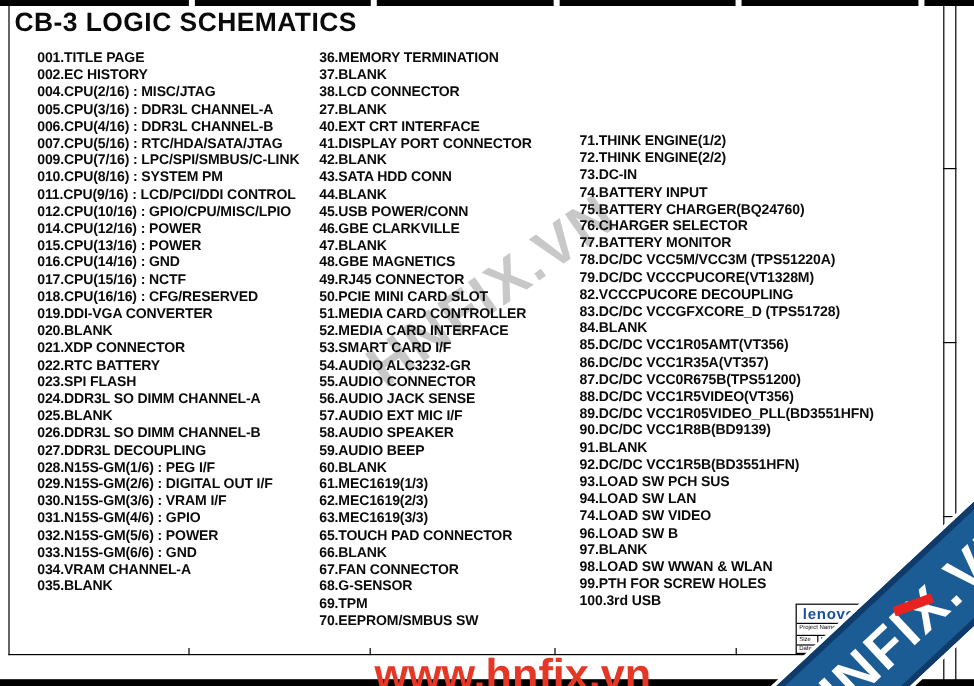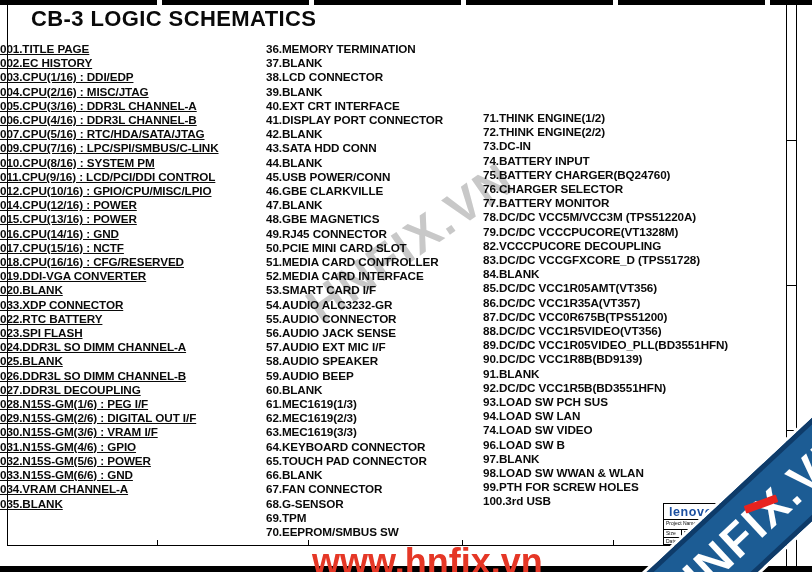--- a/index.html
+++ b/index.html
@@ -17,26 +17,26 @@
   .border-left  { position:absolute; left:7px;  top:5px; width:1px; height:541px; background:#000; }
   .border-right-inner { position:absolute; left:786px; top:0; width:1px; height:572px; background:#000; }
   .border-right-outer { position:absolute; left:796px; top:0; width:1px; height:572px; background:#000; }
   .border-bottom-line { position:absolute; left:7px; top:545px; width:780px; height:1px; background:#000; }
   .ztick-b { position:absolute; top:540px; width:1px; height:6px; background:#000; }
   .ztick-r { position:absolute; left:786px; width:11px; height:1px; background:#000; }
 
   
   .page-title {
     position:absolute; left:12px; top:6px;
-    font-size:22px; font-weight:bold; letter-spacing:0.4px; white-space:nowrap;margin-left:19px;
+    font-size:22px; font-weight:bold; letter-spacing:0.4px; white-space:nowrap;
   }
 
   
   .toc-col { position:absolute; top:42px; z-index:2; }
-  #toc-col-1 { left:0;text-decoration:underline; }
+  #toc-col-1 { left:31px; }
   #toc-col-2 { left:266px; }
   #toc-col-3 { left:483px; top:111px; }
   .toc-line {
     font-size:11.7px; font-weight:bold; line-height:14.2px;
     white-space:nowrap; letter-spacing:-0.1px;
   }
 
   
   .watermark {
     position:absolute; left:230px; top:215px; width:360px; z-index:1;
@@ -98,57 +98,56 @@
   <div class="ztick-r" style="top:285px"></div>
   <div class="ztick-r" style="top:430px"></div>
 
   <div class="watermark">HNFIX.VN</div>
 
   <div class="page-title">CB-3 LOGIC SCHEMATICS</div>
 
   <div class="toc-col" id="toc-col-1">
       <div class="toc-line">001.TITLE PAGE</div>
       <div class="toc-line">002.EC HISTORY</div>
-      <div class="toc-line">003.CPU(1/16) : DDI/EDP</div>
       <div class="toc-line">004.CPU(2/16) : MISC/JTAG</div>
       <div class="toc-line">005.CPU(3/16) : DDR3L CHANNEL-A</div>
       <div class="toc-line">006.CPU(4/16) : DDR3L CHANNEL-B</div>
       <div class="toc-line">007.CPU(5/16) : RTC/HDA/SATA/JTAG</div>
       <div class="toc-line">009.CPU(7/16) : LPC/SPI/SMBUS/C-LINK</div>
       <div class="toc-line">010.CPU(8/16) : SYSTEM PM</div>
       <div class="toc-line">011.CPU(9/16) : LCD/PCI/DDI CONTROL</div>
       <div class="toc-line">012.CPU(10/16) : GPIO/CPU/MISC/LPIO</div>
       <div class="toc-line">014.CPU(12/16) : POWER</div>
       <div class="toc-line">015.CPU(13/16) : POWER</div>
       <div class="toc-line">016.CPU(14/16) : GND</div>
       <div class="toc-line">017.CPU(15/16) : NCTF</div>
       <div class="toc-line">018.CPU(16/16) : CFG/RESERVED</div>
       <div class="toc-line">019.DDI-VGA CONVERTER</div>
       <div class="toc-line">020.BLANK</div>
-      <div class="toc-line">033.XDP CONNECTOR</div>
+      <div class="toc-line">021.XDP CONNECTOR</div>
       <div class="toc-line">022.RTC BATTERY</div>
       <div class="toc-line">023.SPI FLASH</div>
       <div class="toc-line">024.DDR3L SO DIMM CHANNEL-A</div>
       <div class="toc-line">025.BLANK</div>
       <div class="toc-line">026.DDR3L SO DIMM CHANNEL-B</div>
       <div class="toc-line">027.DDR3L DECOUPLING</div>
       <div class="toc-line">028.N15S-GM(1/6) : PEG I/F</div>
       <div class="toc-line">029.N15S-GM(2/6) : DIGITAL OUT I/F</div>
       <div class="toc-line">030.N15S-GM(3/6) : VRAM I/F</div>
       <div class="toc-line">031.N15S-GM(4/6) : GPIO</div>
       <div class="toc-line">032.N15S-GM(5/6) : POWER</div>
       <div class="toc-line">033.N15S-GM(6/6) : GND</div>
       <div class="toc-line">034.VRAM CHANNEL-A</div>
       <div class="toc-line">035.BLANK</div>
     </div>
   <div class="toc-col" id="toc-col-2">
       <div class="toc-line">36.MEMORY TERMINATION</div>
       <div class="toc-line">37.BLANK</div>
       <div class="toc-line">38.LCD CONNECTOR</div>
-      <div class="toc-line">39.BLANK</div>
+      <div class="toc-line">27.BLANK</div>
       <div class="toc-line">40.EXT CRT INTERFACE</div>
       <div class="toc-line">41.DISPLAY PORT CONNECTOR</div>
       <div class="toc-line">42.BLANK</div>
       <div class="toc-line">43.SATA HDD CONN</div>
       <div class="toc-line">44.BLANK</div>
       <div class="toc-line">45.USB POWER/CONN</div>
       <div class="toc-line">46.GBE CLARKVILLE</div>
       <div class="toc-line">47.BLANK</div>
       <div class="toc-line">48.GBE MAGNETICS</div>
       <div class="toc-line">49.RJ45 CONNECTOR</div>
@@ -159,21 +158,20 @@
       <div class="toc-line">54.AUDIO ALC3232-GR</div>
       <div class="toc-line">55.AUDIO CONNECTOR</div>
       <div class="toc-line">56.AUDIO JACK SENSE</div>
       <div class="toc-line">57.AUDIO EXT MIC I/F</div>
       <div class="toc-line">58.AUDIO SPEAKER</div>
       <div class="toc-line">59.AUDIO BEEP</div>
       <div class="toc-line">60.BLANK</div>
       <div class="toc-line">61.MEC1619(1/3)</div>
       <div class="toc-line">62.MEC1619(2/3)</div>
       <div class="toc-line">63.MEC1619(3/3)</div>
-      <div class="toc-line">64.KEYBOARD CONNECTOR</div>
       <div class="toc-line">65.TOUCH PAD CONNECTOR</div>
       <div class="toc-line">66.BLANK</div>
       <div class="toc-line">67.FAN CONNECTOR</div>
       <div class="toc-line">68.G-SENSOR</div>
       <div class="toc-line">69.TPM</div>
       <div class="toc-line">70.EEPROM/SMBUS SW</div>
     </div>
   <div class="toc-col" id="toc-col-3">
       <div class="toc-line">71.THINK ENGINE(1/2)</div>
       <div class="toc-line">72.THINK ENGINE(2/2)</div>

